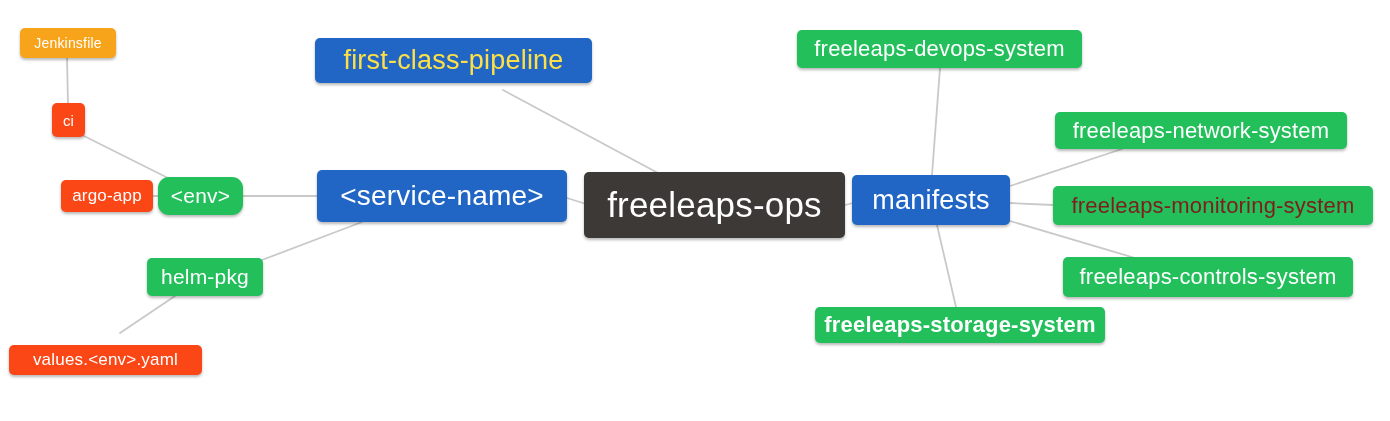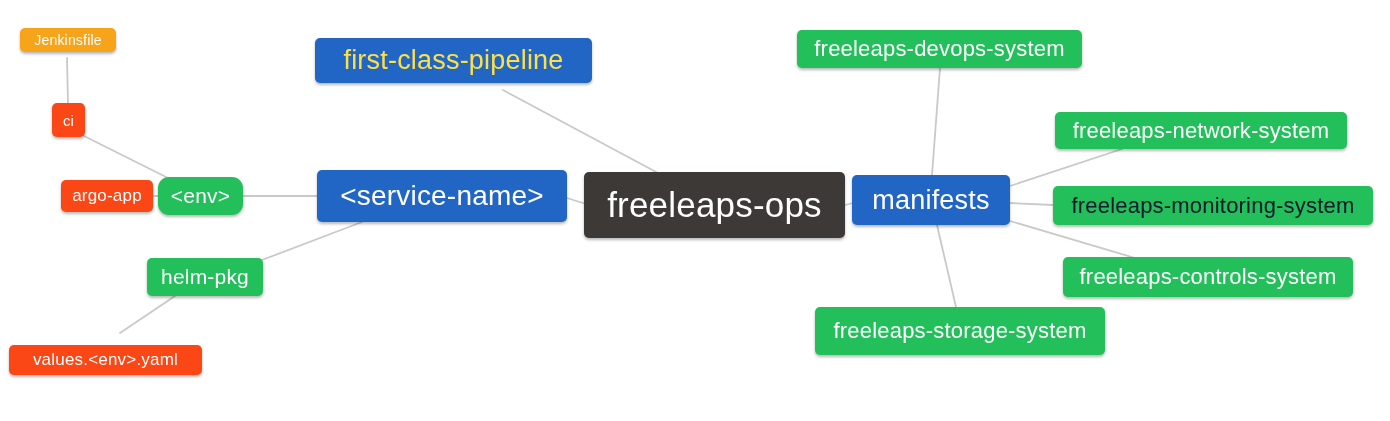--- a/index.html
+++ b/index.html
@@ -62,22 +62,22 @@
       <line x1="1010" y1="221" x2="1135" y2="258" stroke="#c9c9c9"></line>
       <line x1="937" y1="225" x2="956" y2="307" stroke="#c9c9c9"></line>
     </svg>
 
 <div class="node" style="left: 584px; top: 172px; width: 261px; height: 66px; background: rgb(60, 57, 54); font-size: 35px; color: rgb(255, 255, 255);">freeleaps-ops</div>
     <div class="node" style="left: 315px; top: 38px; width: 277px; height: 45px; background: rgb(33, 102, 196); font-size: 27px; color: #fde047;">first-class-pipeline</div>
     <div class="node" style="left: 317px; top: 170px; width: 250px; height: 52px; background: rgb(33, 102, 196); font-size: 28px; color: rgb(255, 255, 255); text-align: center;">&lt;service-name&gt;</div>
     <div class="node" style="left: 852px; top: 175px; width: 158px; height: 50px; background: rgb(33, 102, 196); font-size: 27px; color: rgb(255, 255, 255);">manifests</div>
     <div class="node" style="left: 158px; top: 177px; width: 85px; height: 38px; background: rgb(34, 191, 91); font-size: 21px; color: rgb(255, 255, 255); border-radius: 11px;">&lt;env&gt;</div>
     <div class="node" style="left: 147px; top: 258px; width: 116px; height: 38px; background: rgb(34, 191, 91); font-size: 21px; color: rgb(255, 255, 255);">helm-pkg</div>
-    <div class="node" style="left: 20px; top: 28px; width: 96px; height: 24px; background: rgb(248, 164, 27); font-size: 14px; color: rgb(255, 255, 255);">Jenkinsfile</div>
+    <div class="node" style="left: 20px; top: 28px; width: 96px; height: 30px; background: rgb(248, 164, 27); font-size: 14px; color: rgb(255, 255, 255);">Jenkinsfile</div>
     <div class="node" style="left: 52px; top: 103px; width: 33px; height: 34px; background: rgb(251, 70, 21); font-size: 15px; color: rgb(255, 255, 255);">ci</div>
     <div class="node" style="left: 30px; top: 180px; width: 92px; height: 32px; background: rgb(251, 70, 21); font-size: 17px; color: rgb(255, 255, 255); margin-left: 31px;">argo-app</div>
     <div class="node" style="left: 9px; top: 333px; width: 193px; height: 30px; background: rgb(251, 70, 21); font-size: 17px; color: #ffffff; margin-top: 12px;">values.&lt;env&gt;.yaml</div>
     <div class="node" style="left: 797px; top: 30px; width: 285px; height: 38px; background: rgb(34, 191, 91); font-size: 22px; color: rgb(255, 255, 255);">freeleaps-devops-system</div>
     <div class="node" style="left: 1055px; top: 112px; width: 292px; height: 37px; background: rgb(34, 191, 91); font-size: 22px; color: rgb(255, 255, 255);">freeleaps-network-system</div>
-    <div class="node" style="left: 1053px; top: 186px; width: 320px; height: 39px; background: rgb(34, 191, 91); font-size: 22px; color: #0f172a;">freeleaps-monitoring-system</div>
+    <div class="node" style="left: 1053px; top: 186px; width: 320px; height: 39px; background: rgb(34, 191, 91); font-size: 22px; color: #7f1d1d;">freeleaps-monitoring-system</div>
     <div class="node" style="left: 1063px; top: 257px; width: 290px; height: 40px; background: rgb(34, 191, 91); font-size: 22px; color: rgb(255, 255, 255);">freeleaps-controls-system</div>
-    <div class="node" style="left: 815px; top: 307px; width: 290px; height: 48px; background: rgb(34, 191, 91); font-size: 22px; color: rgb(255, 255, 255);">freeleaps-storage-system</div>
+    <div class="node" style="left: 815px; top: 307px; width: 290px; height: 36px; background: rgb(34, 191, 91); font-size: 22px; color: rgb(255, 255, 255); font-weight: bold;">freeleaps-storage-system</div>
   </div>
 
 </body></html>

